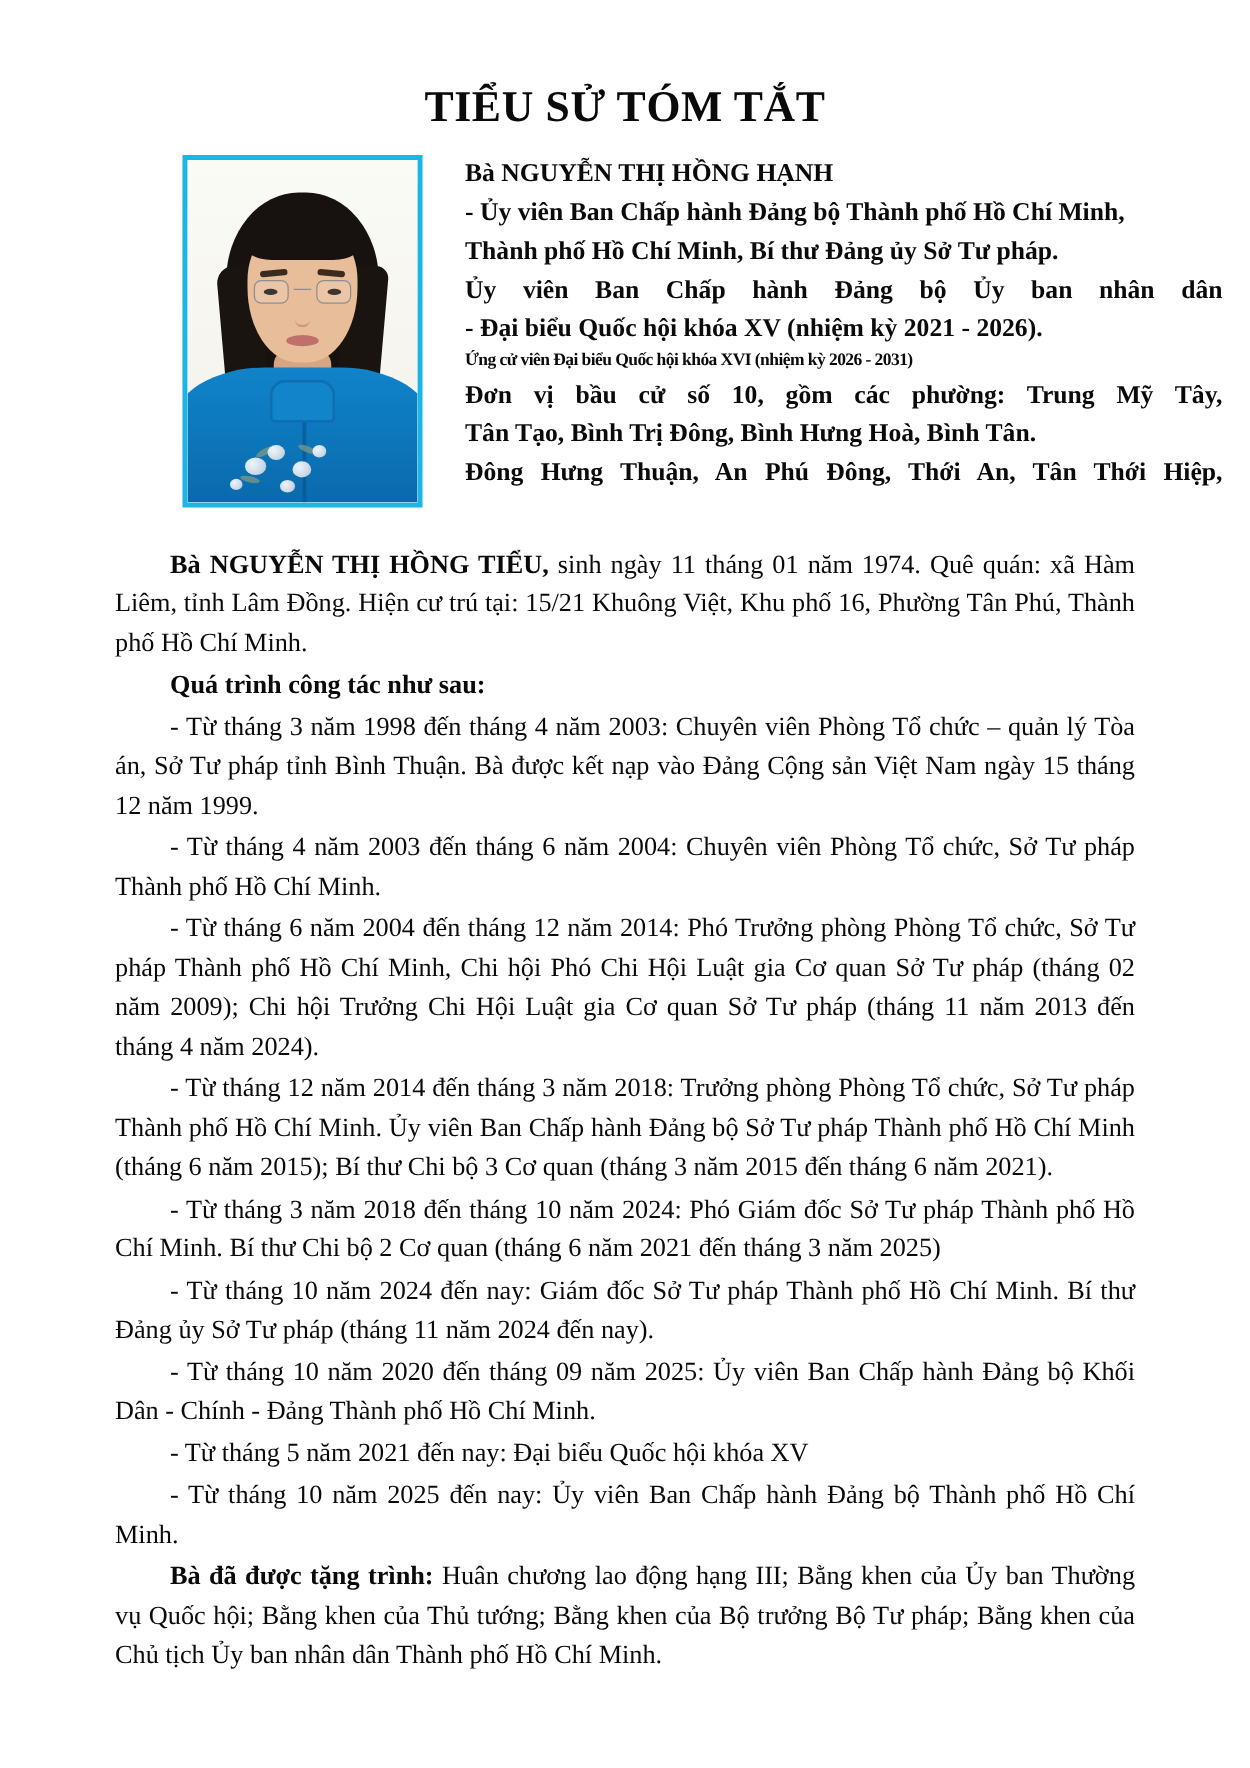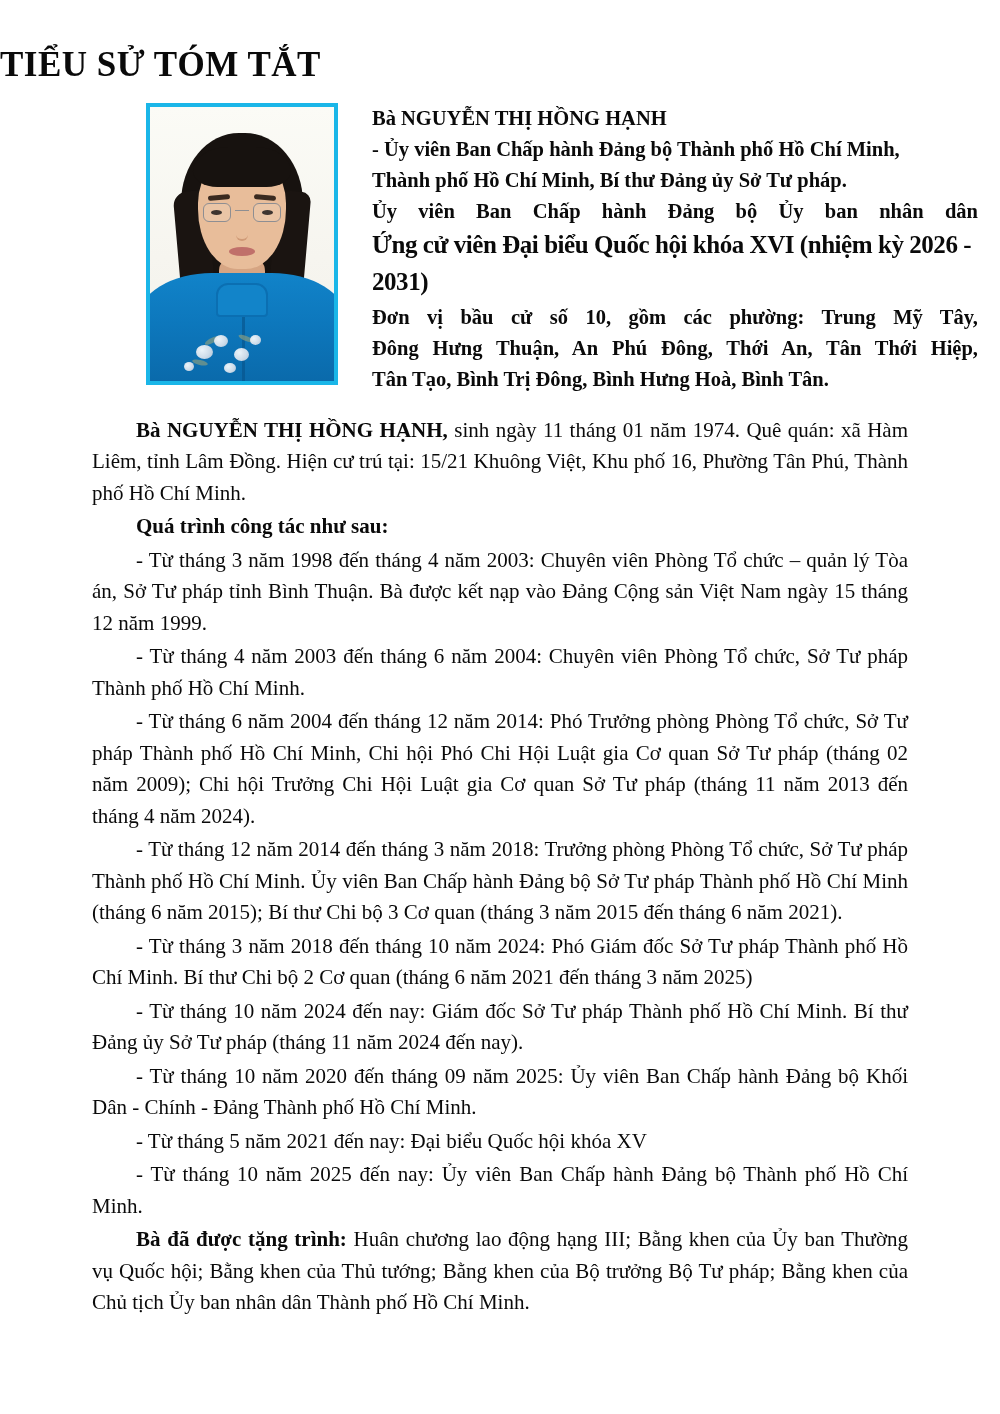--- a/index.html
+++ b/index.html
@@ -20,25 +20,25 @@
 
   .page {
     position: relative;
     width: 1000px;
     height: 1414px;
     padding: 0;
   }
 
   
   .doc-title {
-    text-align: left;
+    text-align: center;
     font-size: 35px;
     font-weight: bold;
     letter-spacing: 0.5px;
-    padding-top: 46px;
+    padding-top: 67px;
     line-height: 1.1;
     font-family: "Liberation Serif", "DejaVu Serif", serif;
   }
 
   
   .header-block {
     position: relative;
     margin-top: 18px;
     min-height: 300px;
   }
@@ -233,21 +233,21 @@
     font-size: 20.5px;
     font-weight: bold;
     line-height: 1.47;
   }
   .summary .ln { margin: 0 0 1px 0; }
   .summary .just {
     text-align: justify;
     text-align-last: justify;
   }
   .summary .tight {
-    font-size: 25px;
+    font-size: 14px;
     letter-spacing: -0.45px;
   }
 
   
   .body-text {
     margin: 12px 92px 0 92px;
     font-size: 21px;
     line-height: 1.5;
     text-align: justify;
   }
@@ -297,30 +297,31 @@
         </div>
         <div class="ph-collar"></div>
       </div>
     </div>
 
     <div class="summary">
       <p class="ln">Bà NGUYỄN THỊ HỒNG HẠNH</p>
       <p class="ln">- Ủy viên Ban Chấp hành Đảng bộ Thành phố Hồ Chí Minh,</p>
       <p class="ln">Thành phố Hồ Chí Minh, Bí thư Đảng ủy Sở Tư pháp.</p>
       <p class="ln just">Ủy viên Ban Chấp hành Đảng bộ Ủy ban nhân dân</p>
+      <p class="ln">- Đại biểu Quốc hội khóa XV (nhiệm kỳ 2021 - 2026).</p>
       <p class="ln tight">Ứng cử viên Đại biểu Quốc hội khóa XVI (nhiệm kỳ 2026 - 2031)</p>
       <p class="ln just">Đơn vị bầu cử số 10, gồm các phường: Trung Mỹ Tây,</p>
+      <p class="ln">Tân Tạo, Bình Trị Đông, Bình Hưng Hoà, Bình Tân.</p>
       <p class="ln just">Đông Hưng Thuận, An Phú Đông, Thới An, Tân Thới Hiệp,</p>
-      <p class="ln">Tân Tạo, Bình Trị Đông, Bình Hưng Hoà, Bình Tân.</p>
     </div>
   </div>
 
   <div class="body-text">
 
-    <p><span class="b">Bà NGUYỄN THỊ HỒNG HẠNH,</span><span> sinh ngày 11 tháng 01 năm 1974. Quê quán: xã Hàm Liêm, tỉnh Lâm Đồng. Hiện cư trú tại: 15/21 Khuông Việt, Khu phố 16, Phường Tân Phú, Thành phố Hồ Chí Minh.</span></p>
+    <p><span class="b">Bà NGUYỄN THỊ HỒNG TIỂU,</span><span> sinh ngày 11 tháng 01 năm 1974. Quê quán: xã Hàm Liêm, tỉnh Lâm Đồng. Hiện cư trú tại: 15/21 Khuông Việt, Khu phố 16, Phường Tân Phú, Thành phố Hồ Chí Minh.</span></p>
 
     <p class="b">Quá trình công tác như sau:</p>
 
     <p>- Từ tháng 3 năm 1998 đến tháng 4 năm 2003: Chuyên viên Phòng Tổ chức – quản lý Tòa án, Sở Tư pháp tỉnh Bình Thuận. Bà được kết nạp vào Đảng Cộng sản Việt Nam ngày 15 tháng 12 năm 1999.</p>
     <p>- Từ tháng 4 năm 2003 đến tháng 6 năm 2004: Chuyên viên Phòng Tổ chức, Sở Tư pháp Thành phố Hồ Chí Minh.</p>
     <p>- Từ tháng 6 năm 2004 đến tháng 12 năm 2014: Phó Trưởng phòng Phòng Tổ chức, Sở Tư pháp Thành phố Hồ Chí Minh, Chi hội Phó Chi Hội Luật gia Cơ quan Sở Tư pháp (tháng 02 năm 2009); Chi hội Trưởng Chi Hội Luật gia Cơ quan Sở Tư pháp (tháng 11 năm 2013 đến tháng 4 năm 2024).</p>
     <p>- Từ tháng 12 năm 2014 đến tháng 3 năm 2018: Trưởng phòng Phòng Tổ chức, Sở Tư pháp Thành phố Hồ Chí Minh. Ủy viên Ban Chấp hành Đảng bộ Sở Tư pháp Thành phố Hồ Chí Minh (tháng 6 năm 2015); Bí thư Chi bộ 3 Cơ quan (tháng 3 năm 2015 đến tháng 6 năm 2021).</p>
     <p>- Từ tháng 3 năm 2018 đến tháng 10 năm 2024: Phó Giám đốc Sở Tư pháp Thành phố Hồ Chí Minh. Bí thư Chi bộ 2 Cơ quan (tháng 6 năm 2021 đến tháng 3 năm 2025)</p>
     <p>- Từ tháng 10 năm 2024 đến nay: Giám đốc Sở Tư pháp Thành phố Hồ Chí Minh. Bí thư Đảng ủy Sở Tư pháp (tháng 11 năm 2024 đến nay).</p>
     <p>- Từ tháng 10 năm 2020 đến tháng 09 năm 2025: Ủy viên Ban Chấp hành Đảng bộ Khối Dân - Chính - Đảng Thành phố Hồ Chí Minh.</p>

